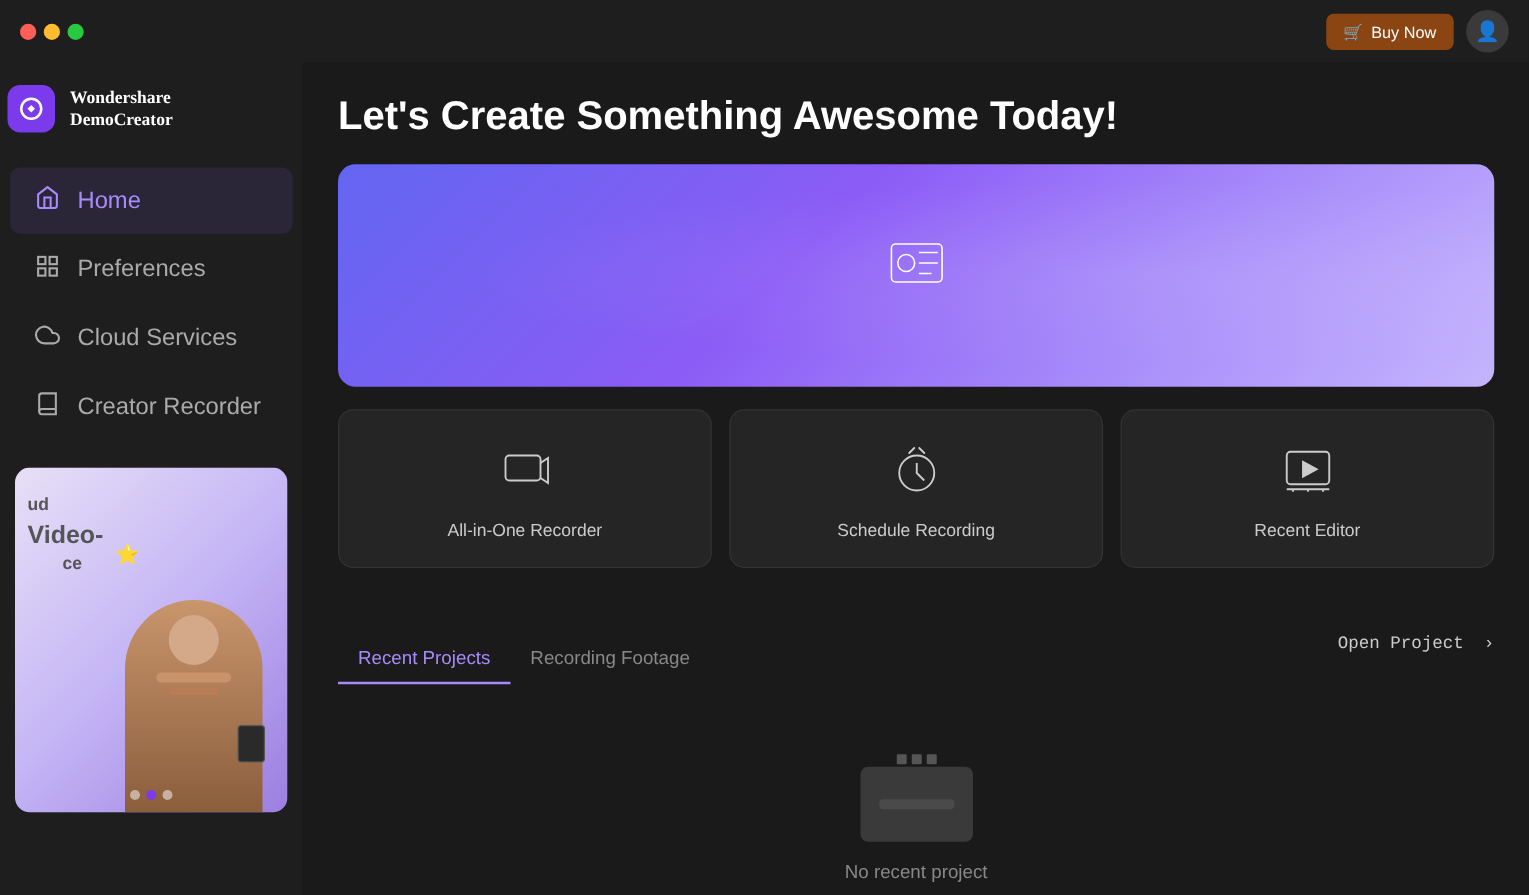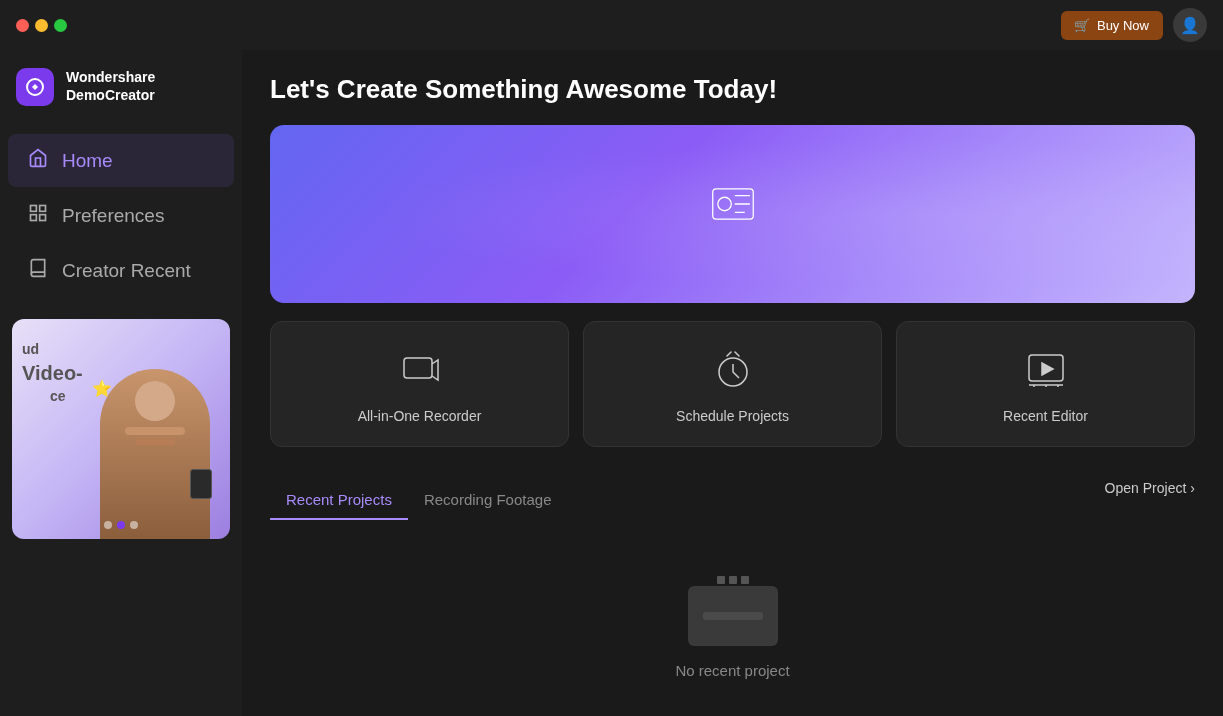--- a/index.html
+++ b/index.html
@@ -81,23 +81,24 @@
       background: #1e1e1e;
       height: 716px;
       display: flex;
       flex-direction: column;
       padding-top: 50px;
       flex-shrink: 0;
     }
 
     .brand {
       display: flex;
-      align-items: flex-start;
+      align-items: flex-end;
       gap: 12px;
-      padding: 18px 16px;
+      padding: 18px 6px;
+      font-family: Liberation Serif, serif;
     }
     .brand-logo {
       width: 38px;
       height: 38px;
       background: #7c3aed;
       border-radius: 10px;
       display: flex;
       align-items: center;
       justify-content: center;
       font-size: 20px;
@@ -131,21 +132,21 @@
     }
     .nav-icon {
       font-size: 18px;
     }
 
     .sidebar-preview {
       margin: 20px 12px;
       border-radius: 12px;
       overflow: hidden;
       background: #2a2a2a;
-      height: 220px;
+      height: 276px;
       position: relative;
       flex-shrink: 0;
     }
     .preview-content {
       width: 100%;
       height: 100%;
       background: linear-gradient(135deg, #e8e0f7 0%, #c4b5f5 50%, #9c7ee0 100%);
       display: flex;
       align-items: flex-end;
       justify-content: center;
@@ -194,21 +195,21 @@
       overflow: hidden;
     }
 
     .main-inner {
       padding: 24px 28px;
       flex: 1;
       overflow-y: auto;
     }
 
     .page-title {
-      font-size: 26px;
+      font-size: 32px;
       font-weight: 700;
       color: #fff;
       margin-bottom: 20px;
     }
 
     
     .hero-banner {
       width: 100%;
       height: 178px;
       border-radius: 14px;
@@ -247,21 +248,21 @@
       color: #fff;
       position: relative;
       z-index: 1;
     }
 
     
     .cards-row {
       display: grid;
       grid-template-columns: 1fr 1fr 1fr;
       gap: 14px;
-      margin-bottom: 8px;
+      margin-bottom: 28px;
     }
     .card {
       background: #252525;
       border-radius: 12px;
       padding: 28px 16px 22px;
       display: flex;
       flex-direction: column;
       align-items: center;
       gap: 14px;
       cursor: pointer;
@@ -299,24 +300,25 @@
       color: #888;
       border-bottom: 2px solid transparent;
     }
     .tab.active {
       color: #a78bfa;
       border-bottom: 2px solid #a78bfa;
     }
     .open-project-link {
       display: flex;
       align-items: flex-start;
-      gap: 4px;
+      gap: 16px;
       color: #ccc;
       font-size: 14px;
       cursor: pointer;
+      font-family: Liberation Mono, monospace;
     }
 
     
     .empty-state {
       display: flex;
       flex-direction: column;
       align-items: center;
       justify-content: center;
       padding: 40px 0;
       gap: 16px;
@@ -382,25 +384,33 @@
           <rect x="14" y="3" width="7" height="7"></rect>
           <rect x="14" y="14" width="7" height="7"></rect>
           <rect x="3" y="14" width="7" height="7"></rect>
         </svg>
       </span>
       <span>Preferences</span>
     </li>
     <li class="nav-item">
       <span class="nav-icon">
         <svg width="20" height="20" viewBox="0 0 24 24" fill="none" stroke="#aaa" stroke-width="2">
+          <path d="M18 10h-1.26A8 8 0 109 20h9a5 5 0 000-10z"></path>
+        </svg>
+      </span>
+      <span>Cloud Services</span>
+    </li>
+    <li class="nav-item">
+      <span class="nav-icon">
+        <svg width="20" height="20" viewBox="0 0 24 24" fill="none" stroke="#aaa" stroke-width="2">
           <path d="M4 19.5A2.5 2.5 0 016.5 17H20"></path>
           <path d="M6.5 2H20v20H6.5A2.5 2.5 0 014 19.5v-15A2.5 2.5 0 016.5 2z"></path>
         </svg>
       </span>
-      <span>Creator Recent</span>
+      <span>Creator Recorder</span>
     </li>
   </ul>
 
   <div class="sidebar-preview">
     <div class="preview-content">
       <div class="preview-text-overlay">
         <span style="font-size:14px; color:#555;">ud</span><br>
         <span style="font-size:20px; color:#555;">Video-</span><br>
         <span style="font-size:14px; color:#555;margin-left:28px;">ce</span>
       </div>
@@ -452,21 +462,21 @@
       </div>
 
       <div class="card">
         <div class="card-icon">
           <svg viewBox="0 0 40 40" fill="none" stroke="#ccc" stroke-width="1.5">
             <circle cx="20" cy="22" r="14"></circle>
             <polyline points="20,14 20,22 26,28"></polyline>
             <path d="M14 6 L18 2 M22 2 L26 6" stroke-linecap="round"></path>
           </svg>
         </div>
-        <div class="card-label">Schedule Projects</div>
+        <div class="card-label">Schedule Recording</div>
       </div>
 
       <div class="card">
         <div class="card-icon">
           <svg viewBox="0 0 40 40" fill="none" stroke="#ccc" stroke-width="1.5">
             <rect x="3" y="5" width="34" height="26" rx="3"></rect>
             <polygon points="16,13 16,25 27,19" fill="#ccc"></polygon>
             <line x1="3" y1="35" x2="37" y2="35"></line>
             <line x1="8" y1="35" x2="8" y2="37"></line>
             <line x1="20" y1="35" x2="20" y2="37"></line>

